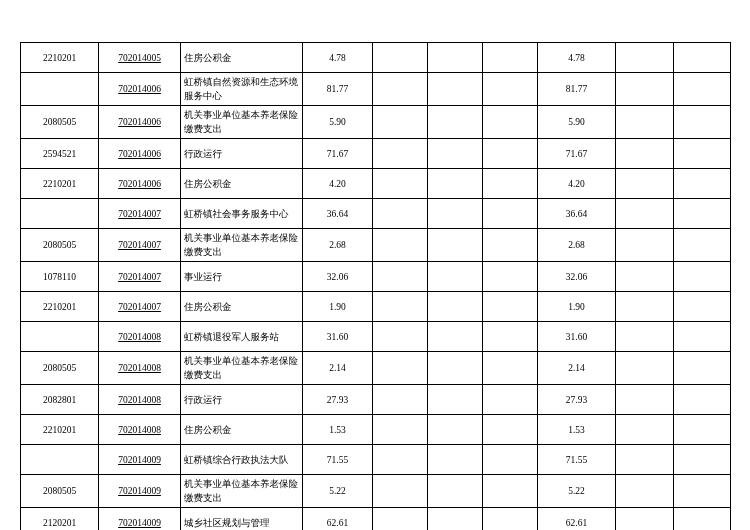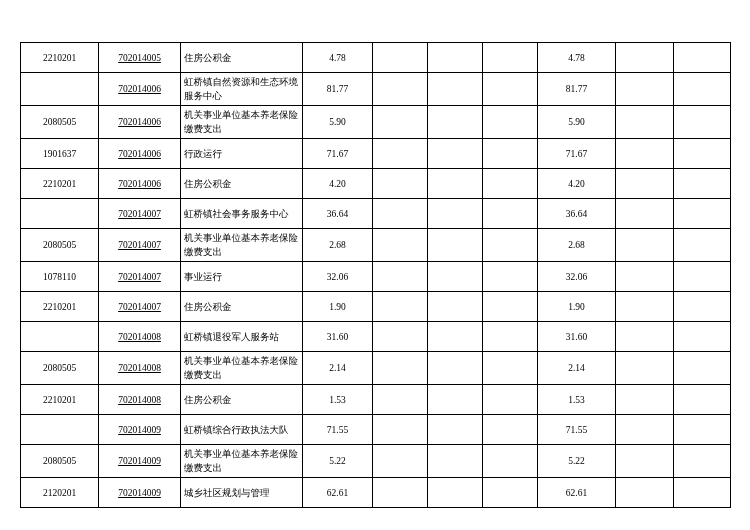--- a/index.html
+++ b/index.html
@@ -100,21 +100,21 @@
           <td class="c-name namecell">机关事业单位基本养老保险缴费支出</td>
           <td class="c-total numcell">5.90</td>
           <td class="c-e1"></td>
           <td class="c-e2"></td>
           <td class="c-e3"></td>
           <td class="c-sub numcell">5.90</td>
           <td class="c-e4"></td>
           <td class="c-e5"></td>
         </tr>
         <tr>
-          <td class="c-code1">1901637</td>
+          <td class="c-code1">2594521</td>
           <td class="c-code2 code2cell">702014006</td>
           <td class="c-name namecell">行政运行</td>
           <td class="c-total numcell">71.67</td>
           <td class="c-e1"></td>
           <td class="c-e2"></td>
           <td class="c-e3"></td>
           <td class="c-sub numcell">71.67</td>
           <td class="c-e4"></td>
           <td class="c-e5"></td>
         </tr>
@@ -192,20 +192,32 @@
         </tr>
         <tr>
           <td class="c-code1">2080505</td>
           <td class="c-code2 code2cell">702014008</td>
           <td class="c-name namecell">机关事业单位基本养老保险缴费支出</td>
           <td class="c-total numcell">2.14</td>
           <td class="c-e1"></td>
           <td class="c-e2"></td>
           <td class="c-e3"></td>
           <td class="c-sub numcell">2.14</td>
+          <td class="c-e4"></td>
+          <td class="c-e5"></td>
+        </tr>
+        <tr>
+          <td class="c-code1">2082801</td>
+          <td class="c-code2 code2cell">702014008</td>
+          <td class="c-name namecell">行政运行</td>
+          <td class="c-total numcell">27.93</td>
+          <td class="c-e1"></td>
+          <td class="c-e2"></td>
+          <td class="c-e3"></td>
+          <td class="c-sub numcell">27.93</td>
           <td class="c-e4"></td>
           <td class="c-e5"></td>
         </tr>
         <tr>
           <td class="c-code1">2210201</td>
           <td class="c-code2 code2cell">702014008</td>
           <td class="c-name namecell">住房公积金</td>
           <td class="c-total numcell">1.53</td>
           <td class="c-e1"></td>
           <td class="c-e2"></td>

